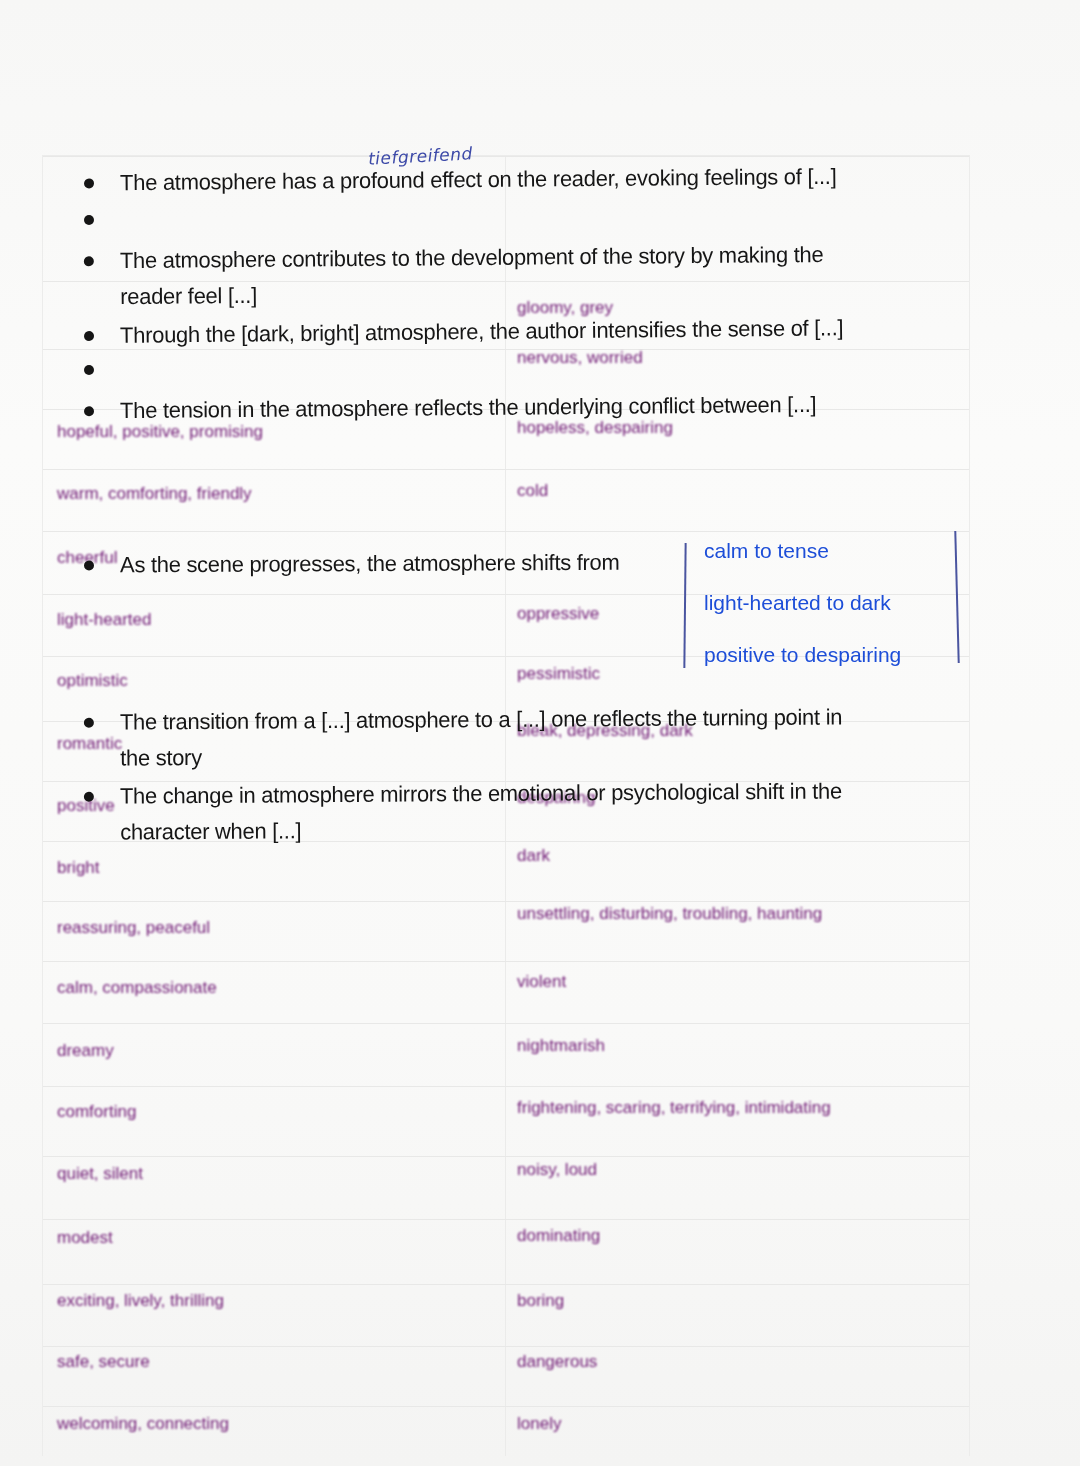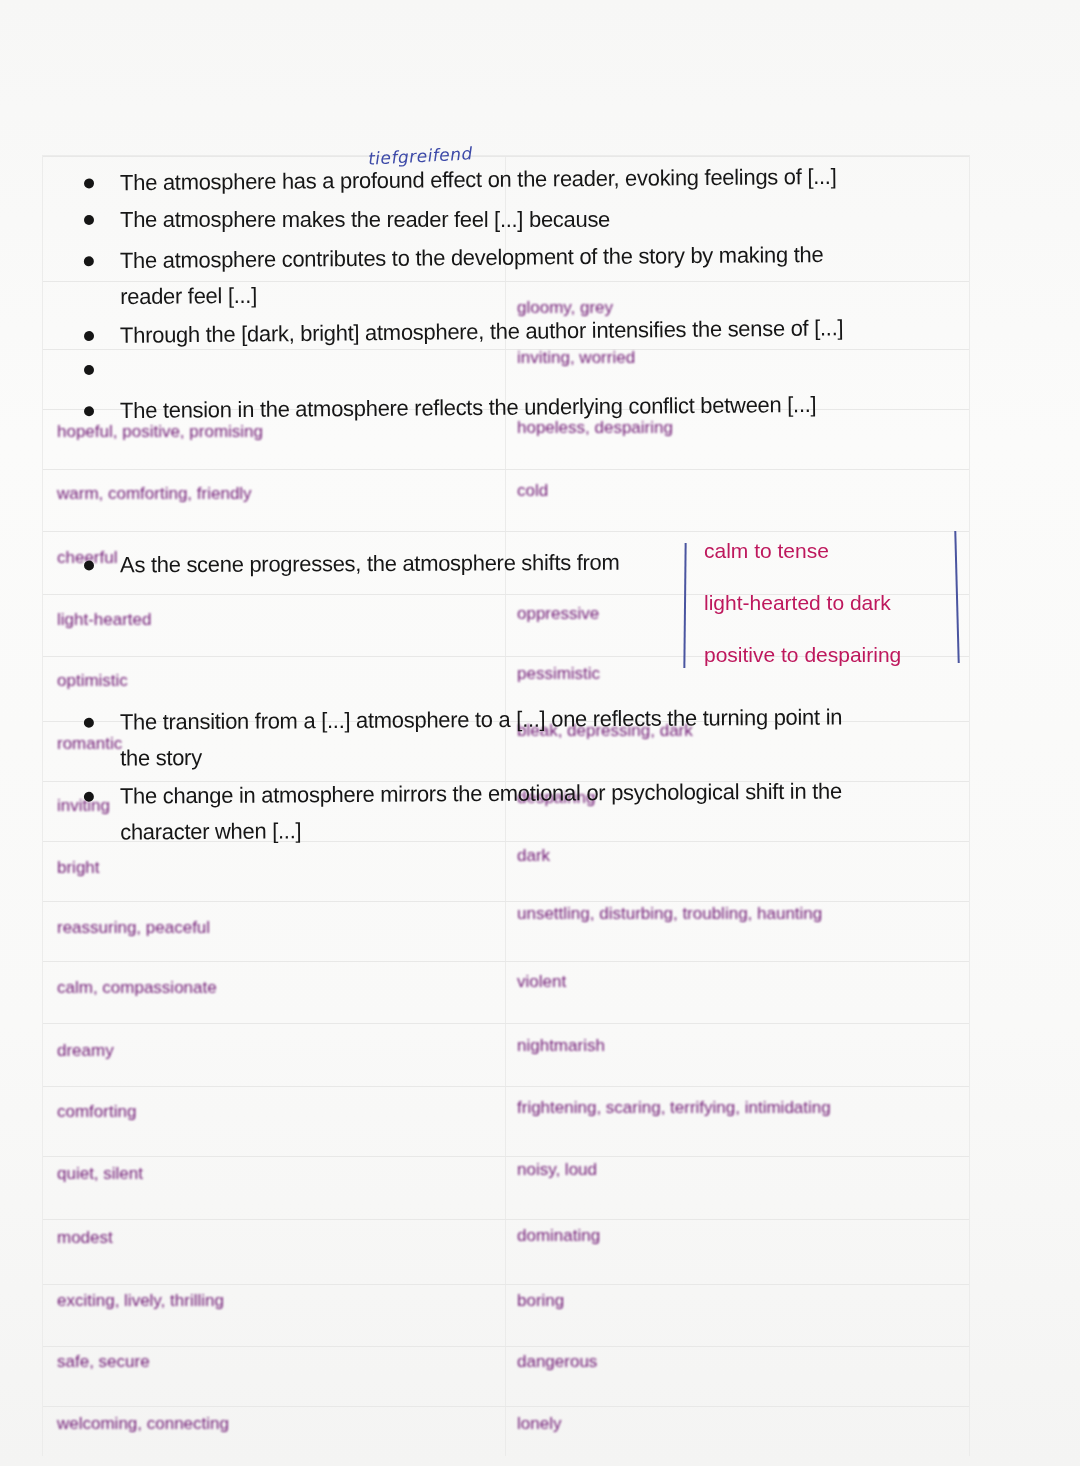--- a/index.html
+++ b/index.html
@@ -115,21 +115,21 @@
       position: absolute;
       left: 272px; top: -4px;
       width: 2px; height: 132px;
       background: #4a55a0;
       transform: rotate(-1.5deg);
     }
     .shift-option {
       position: absolute;
       left: 20px;
       font-size: 21px;
-      color: #be185d;
+      color: #1d4ed8;
       white-space: nowrap;
       font-family: "Liberation Sans", sans-serif;
     }
   </style>
 </head>
 <body>
 
 <div class="paper"></div>
 
 <div class="ghost-title">​</div>
@@ -151,33 +151,33 @@
   <div class="ghost-row" style="top:805px"></div>
   <div class="ghost-row" style="top:867px"></div>
   <div class="ghost-row" style="top:930px"></div>
   <div class="ghost-row" style="top:1000px"></div>
   <div class="ghost-row" style="top:1063px"></div>
   <div class="ghost-row" style="top:1128px"></div>
   <div class="ghost-row" style="top:1190px"></div>
   <div class="ghost-row" style="top:1250px"></div>
 
   <div class="ghost-cell right" style="top:142px">gloomy, grey</div>
-  <div class="ghost-cell right" style="top:192px">inviting, worried</div>
+  <div class="ghost-cell right" style="top:192px">nervous, worried</div>
   <div class="ghost-cell left" style="top:266px">hopeful, positive, promising</div>
   <div class="ghost-cell right" style="top:262px">hopeless, despairing</div>
   <div class="ghost-cell left" style="top:328px">warm, comforting, friendly</div>
   <div class="ghost-cell right" style="top:325px">cold</div>
   <div class="ghost-cell left" style="top:392px">cheerful</div>
   <div class="ghost-cell left" style="top:454px">light-hearted</div>
   <div class="ghost-cell right" style="top:448px">oppressive</div>
   <div class="ghost-cell left" style="top:515px">optimistic</div>
   <div class="ghost-cell right" style="top:508px">pessimistic</div>
   <div class="ghost-cell left" style="top:578px">romantic</div>
   <div class="ghost-cell right" style="top:565px">bleak, depressing, dark</div>
-  <div class="ghost-cell left" style="top:640px">inviting</div>
+  <div class="ghost-cell left" style="top:640px">positive</div>
   <div class="ghost-cell right" style="top:632px">despairing</div>
   <div class="ghost-cell left" style="top:702px">bright</div>
   <div class="ghost-cell right" style="top:690px">dark</div>
   <div class="ghost-cell left" style="top:762px">reassuring, peaceful</div>
   <div class="ghost-cell right" style="top:748px">unsettling, disturbing, troubling, haunting</div>
   <div class="ghost-cell left" style="top:822px">calm, compassionate</div>
   <div class="ghost-cell right" style="top:816px">violent</div>
   <div class="ghost-cell left" style="top:885px">dreamy</div>
   <div class="ghost-cell right" style="top:880px">nightmarish</div>
   <div class="ghost-cell left" style="top:946px">comforting</div>
@@ -196,21 +196,20 @@
 
 <div class="handwriting">tiefgreifend</div>
 
 <div class="bullets">
   <div class="bullet" style="top:162px; transform:rotate(-0.5deg);">
     <span class="dot"></span>
     <span>The atmosphere has a profound effect on the reader, evoking feelings of [...]</span>
   </div>
   <div class="bullet" style="top:202px;">
     <span class="dot"></span>
-    <span>The atmosphere makes the reader feel [...] because</span>
   </div>
   <div class="bullet" style="top:240px; transform:rotate(-0.5deg);">
     <span class="dot"></span>
     <span class="line2">The atmosphere contributes to the development of the story by making the</span>
     <span class="line2">reader feel [...]</span>
   </div>
   <div class="bullet" style="top:314px; transform:rotate(-0.6deg);">
     <span class="dot"></span>
     <span>Through the [dark, bright] atmosphere, the author intensifies the sense of [...]</span>
   </div>

